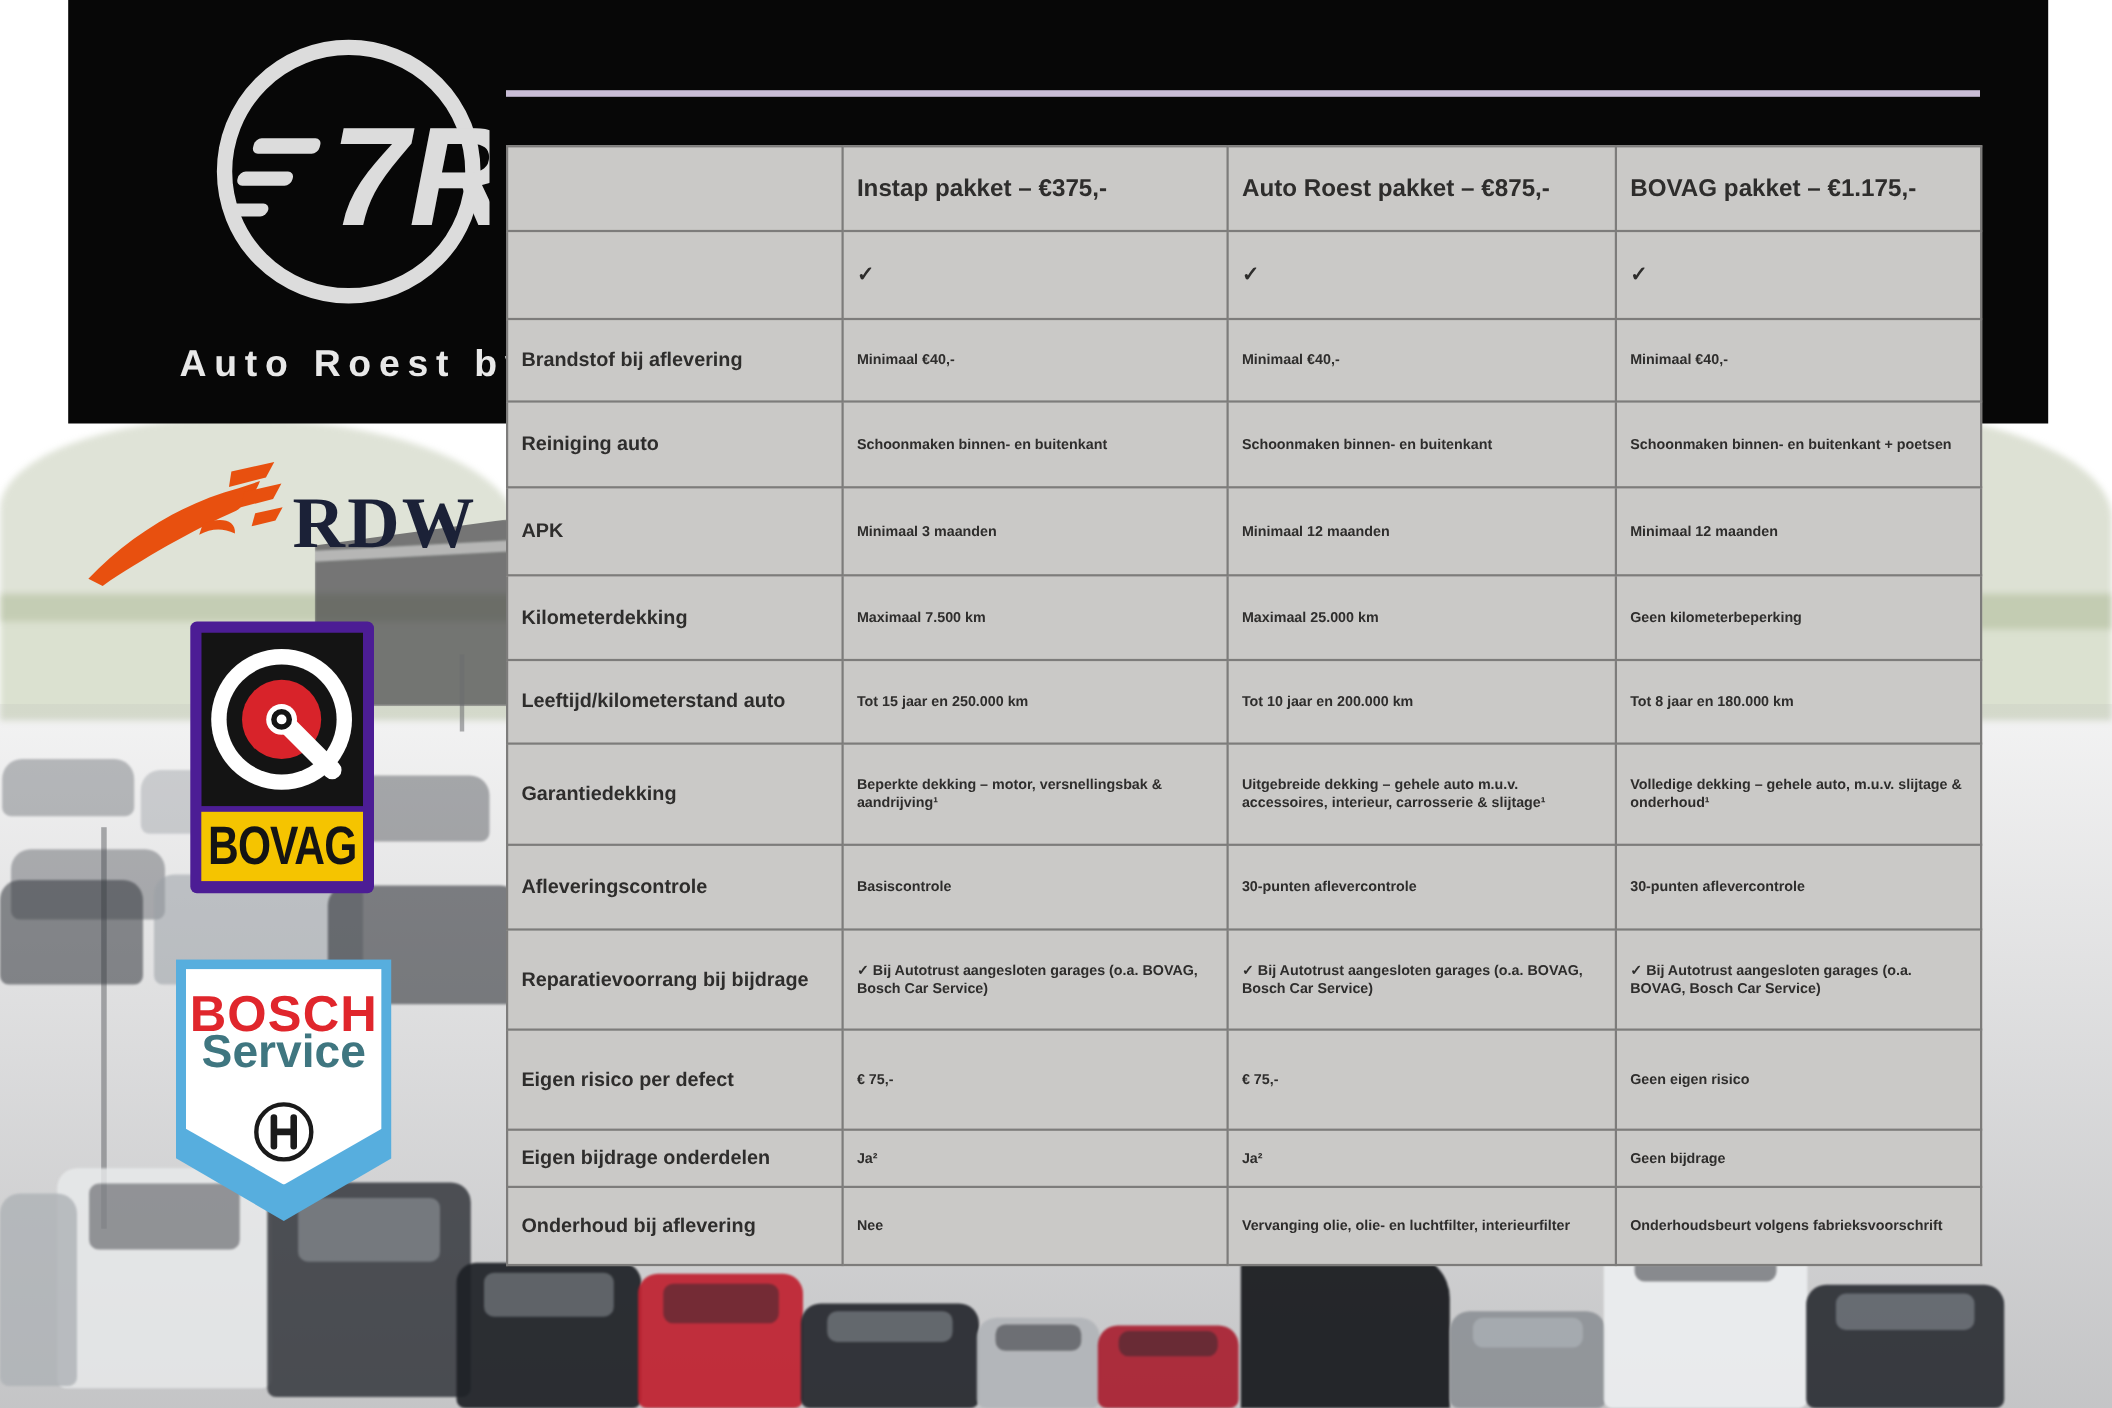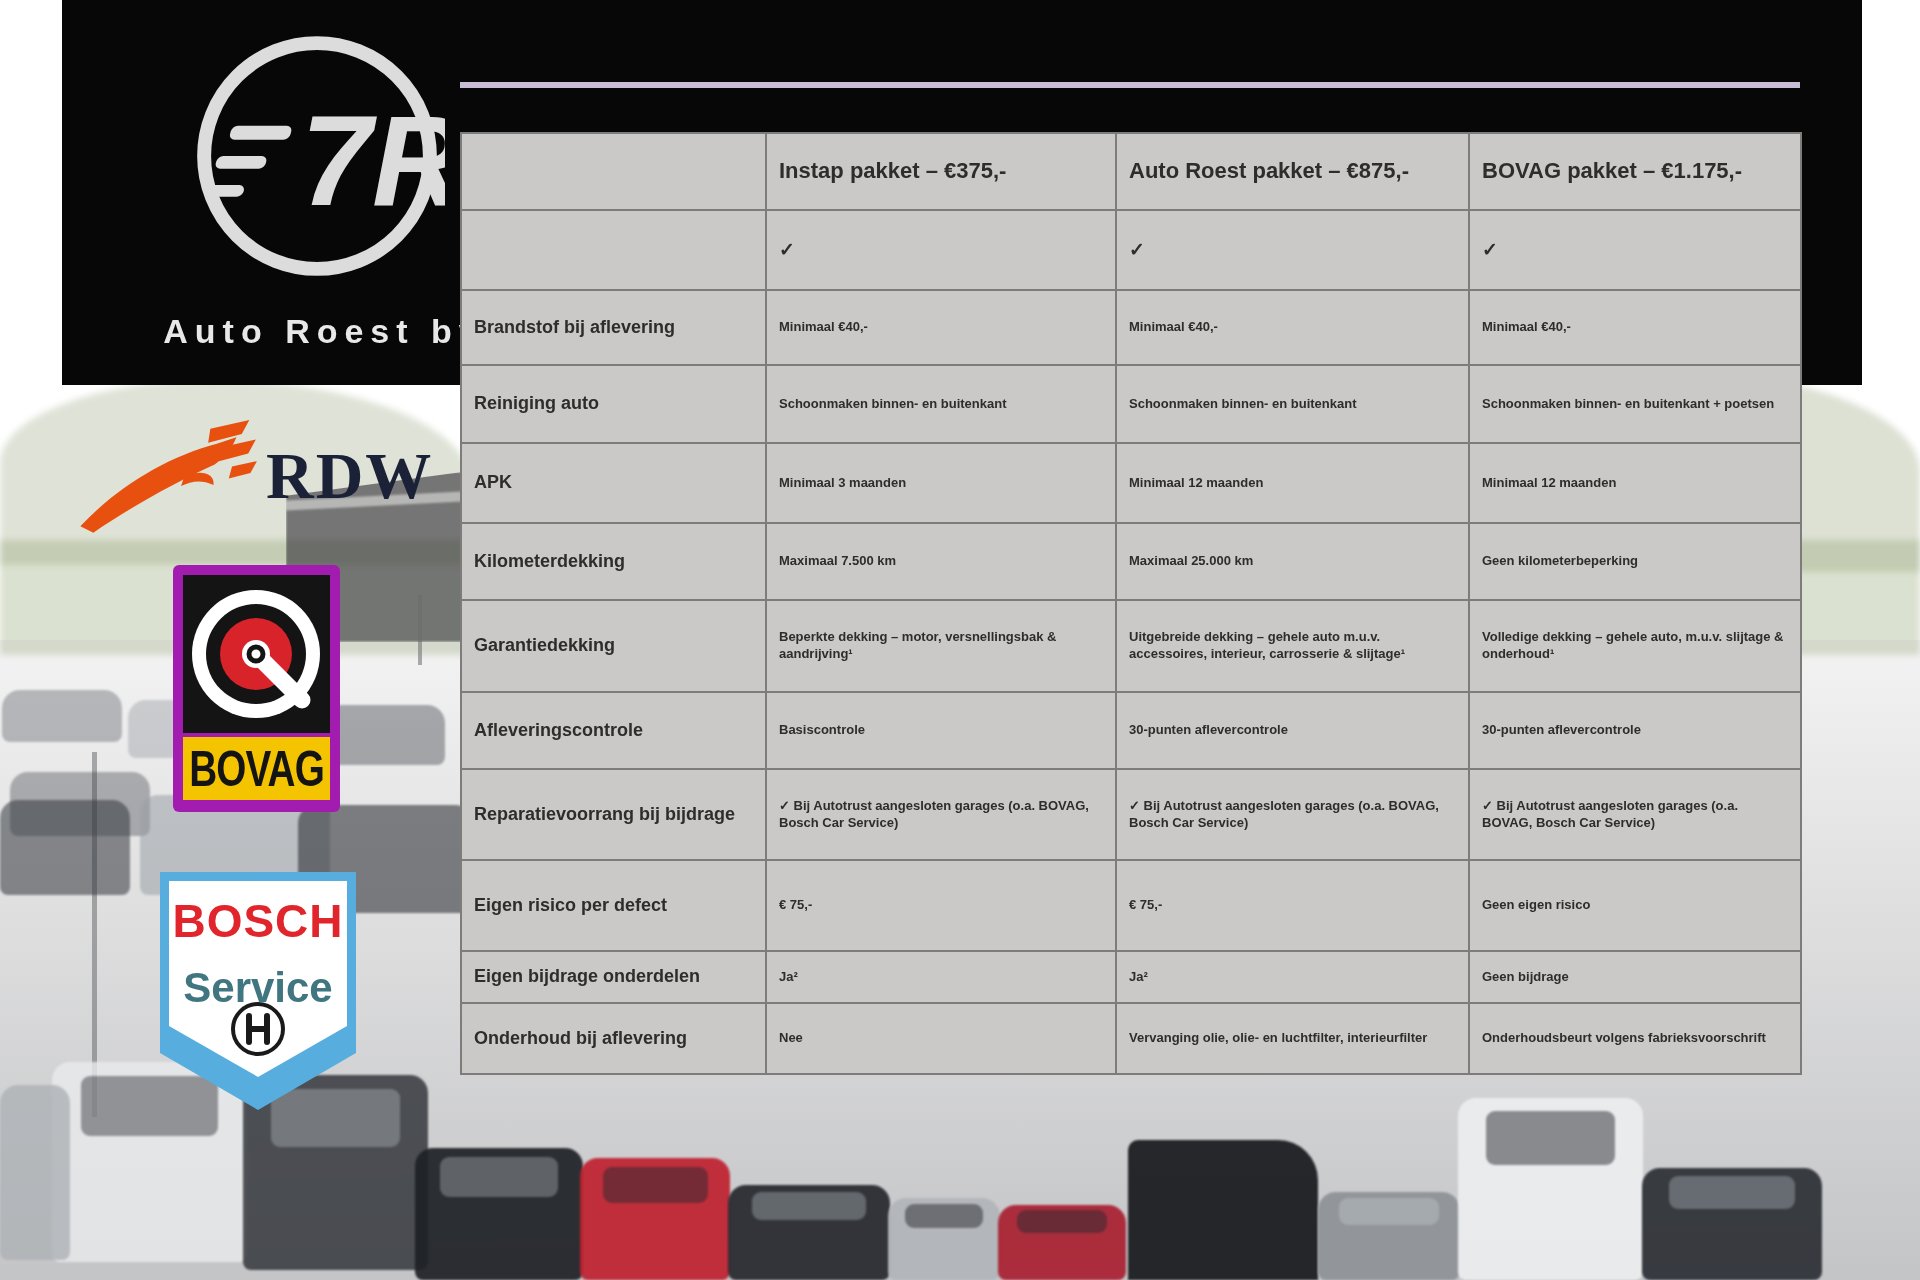--- a/index.html
+++ b/index.html
@@ -38,37 +38,37 @@
   table.pkg td{font-size:13px;}
   table.pkg td.lbl{font-size:18px;}
   tr.row-check td{font-size:19px;}
 
   
   .rdw{position:absolute;left:70px;top:420px;width:350px;height:130px;}
   .rdw-text{position:absolute;left:196px;top:18px;color:var(--rdw-navy,#1b2137);
             font-family:"Liberation Serif", serif;font-weight:bold;font-size:66px;letter-spacing:2px;}
 
   
-  .bovag-card{position:absolute;left:173px;top:565px;width:167px;height:247px;background:#a21caf;
+  .bovag-card{position:absolute;left:173px;top:565px;width:167px;height:247px;background:#4c1d95;
               border-radius:6px;padding:10px 10px 0 10px;box-sizing:border-box;}
   .bovag-mark{width:147px;height:158px;}
   .bovag-band{width:147px;height:63px;background:var(--bovag-yellow,#f5c400);
               display:flex;align-items:center;justify-content:center;}
   .bovag-band span{color:var(--bovag-black,#141414);font-weight:bold;font-size:44px;
               transform:scale(.88,1.12);letter-spacing:-1px;}
 
   
   .bosch{position:absolute;left:160px;top:872px;width:196px;height:238px;}
   .bosch .outer{position:absolute;inset:0;background:var(--bosch-blue,#57aede);
         clip-path:polygon(0 0,100% 0,100% 76%,50% 100%,0 76%);}
   .bosch .inner{position:absolute;left:9px;top:9px;width:178px;height:196px;background:#ffffff;
         clip-path:polygon(0 0,100% 0,100% 74%,50% 100%,0 74%);}
   .bosch .t1{position:absolute;left:0;width:196px;top:22px;text-align:center;
         color:var(--bosch-red,#e0262c);font-weight:bold;font-size:46px;letter-spacing:1px;}
-  .bosch .t2{position:absolute;left:0;width:196px;top:92px;text-align:center;
+  .bosch .t2{position:absolute;left:0;width:196px;top:60px;text-align:center;
         color:var(--bosch-teal,#3f7680);font-weight:bold;font-size:42px;}
   .bosch svg{position:absolute;left:69px;top:128px;}
 </style>
 </head>
 <body>
 
 <div class="canvas">
 
   <div class="photo">
     <div class="blob" style="left:0;top:380px;width:470px;height:185px;background:rgba(150,163,122,.30);border-radius:45% 55% 0 0;"></div>
@@ -156,20 +156,26 @@
         <td>Minimaal 3 maanden</td>
         <td>Minimaal 12 maanden</td>
         <td>Minimaal 12 maanden</td>
       </tr>
       <tr style="height:77px">
         <td class="lbl">Kilometerdekking</td>
         <td>Maximaal 7.500 km</td>
         <td>Maximaal 25.000 km</td>
         <td>Geen kilometerbeperking</td>
       </tr>
+      <tr style="height:76px">
+        <td class="lbl">Leeftijd/kilometerstand auto</td>
+        <td>Tot 15 jaar en 250.000 km</td>
+        <td>Tot 10 jaar en 200.000 km</td>
+        <td>Tot 8 jaar en 180.000 km</td>
+      </tr>
       <tr style="height:92px">
         <td class="lbl">Garantiedekking</td>
         <td>Beperkte dekking – motor, versnellingsbak &amp; aandrijving¹</td>
         <td>Uitgebreide dekking – gehele auto m.u.v. accessoires, interieur, carrosserie &amp; slijtage¹</td>
         <td>Volledige dekking – gehele auto, m.u.v. slijtage &amp; onderhoud¹</td>
       </tr>
       <tr style="height:77px">
         <td class="lbl">Afleveringscontrole</td>
         <td>Basiscontrole</td>
         <td>30-punten aflevercontrole</td>

